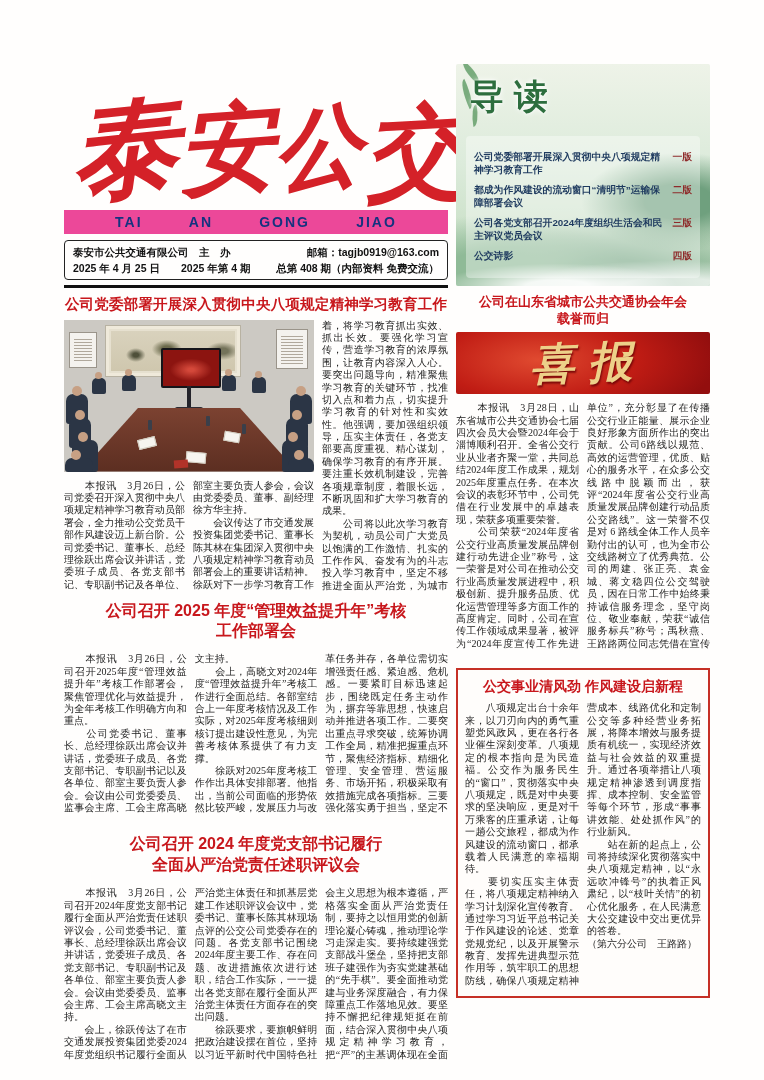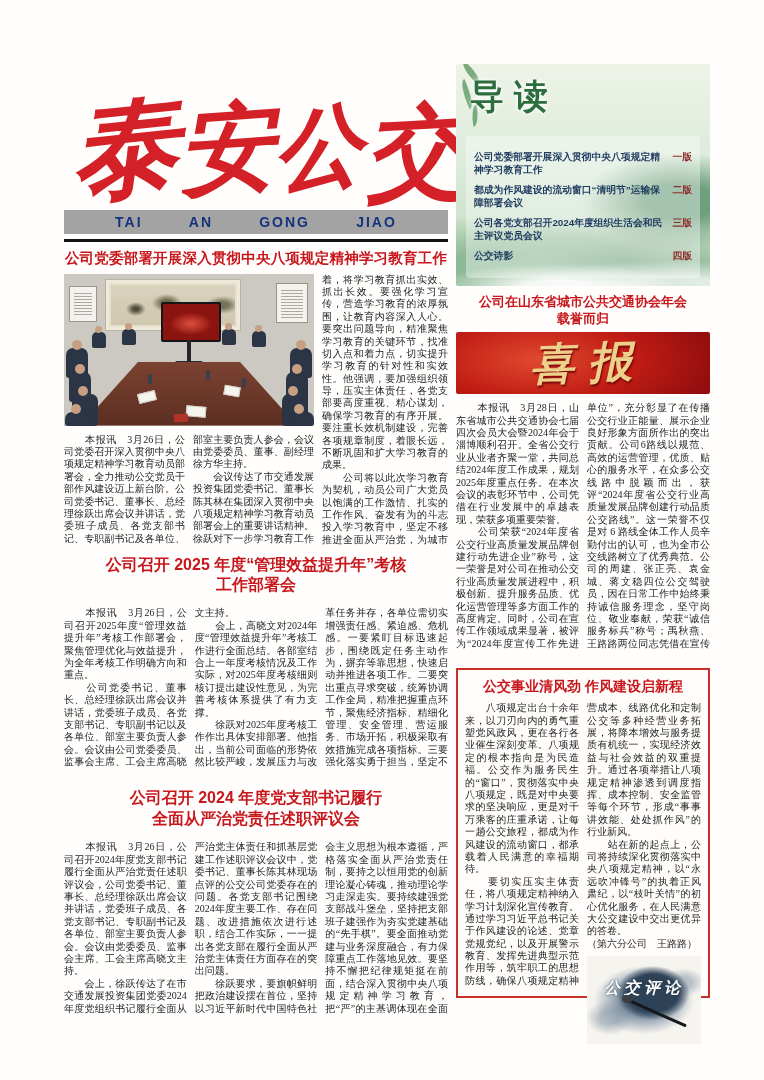--- a/index.html
+++ b/index.html
@@ -7,21 +7,21 @@
         font-family:"Liberation Serif","DejaVu Serif",serif;color:#1c1c1c;}
   
   #left-col{position:absolute;left:64px;top:58px;width:384px;}
   .calli{display:flex;justify-content:space-between;align-items:flex-end;height:146px;padding:0 6px;}
   .calli span{color:#d42128;font-weight:bold;font-style:italic;line-height:1;
               font-family:"Liberation Serif",serif;}
   .calli span:nth-child(1){font-size:108px;transform:rotate(-6deg);}
   .calli span:nth-child(2){font-size:96px;transform:rotate(-4deg) translateY(-6px);}
   .calli span:nth-child(3){font-size:90px;transform:rotate(-7deg) translateY(-10px);}
   .calli span:nth-child(4){font-size:100px;transform:rotate(-3deg);}
-  .pinyin-bar{margin-top:6px;height:24px;background:#a3a3a3;display:flex;align-items:center;
+  .pinyin-bar{margin-top:6px;height:24px;background:#ec4899;display:flex;align-items:center;
               justify-content:space-around;padding:0 28px;
               font-family:"Liberation Sans",sans-serif;font-weight:bold;font-size:14px;
               color:#14337f;letter-spacing:2px;}
   .info-box{margin-top:6px;border:1.6px solid #222;border-radius:4px;padding:3px 8px;
             font-family:"Liberation Sans",sans-serif;font-size:10.5px;font-weight:600;color:#111;}
   .info-row{display:flex;justify-content:space-between;line-height:16px;}
   .thick-rule{margin-top:5px;height:3px;background:#111;}
   .headline{font-family:"Liberation Sans",sans-serif;font-weight:bold;color:#c8171c;
             text-align:center;line-height:1.28;}
   .h-one{margin-top:7px;font-size:14.5px;letter-spacing:0.2px;}
@@ -135,20 +135,30 @@
       <span>交</span>
     </div>
 
     <div class="pinyin-bar">
       <span>TAI</span>
       <span>AN</span>
       <span>GONG</span>
       <span>JIAO</span>
     </div>
 
+    <div class="info-box">
+      <div class="info-row">
+        <span>泰安市公共交通有限公司　主　办</span>
+        <span>邮箱：tagjb0919@163.com</span>
+      </div>
+      <div class="info-row">
+        <span>2025 年 4 月 25 日　　2025 年第 4 期</span>
+        <span>总第 408 期（内部资料 免费交流）</span>
+      </div>
+    </div>
 
     <div class="thick-rule"></div>
 
     <div class="headline h-one">公司党委部署开展深入贯彻中央八项规定精神学习教育工作</div>
 
     <div id="article1">
       <div id="a1-photo">
         <div class="ph-painting">
             <i></i>
           </div>
@@ -258,23 +268,18 @@
 
     <div class="comment-box">
       <div class="comment-title">公交事业清风劲  作风建设启新程</div>
       <div class="comment-cols">
         <div class="comment-col left body-text">　　八项规定出台十余年来，以刀刃向内的勇气重塑党风政风，更在各行各业催生深刻变革。八项规定的根本指向是为民造福。公交作为服务民生的“窗口”，贯彻落实中央八项规定，既是对中央要求的坚决响应，更是对千万乘客的庄重承诺，让每一趟公交旅程，都成为作风建设的流动窗口，都承载着人民满意的幸福期待。
 　　要切实压实主体责任，将八项规定精神纳入学习计划深化宣传教育。通过学习习近平总书记关于作风建设的论述、党章党规党纪，以及开展警示教育、发挥先进典型示范作用等，筑牢职工的思想防线，确保八项规定精神在公司落地生根。要始终以八项规定为行动指引，将作风建设融入行业肌理，与经营管理同向发力，统筹推进降本增效，持续压降运</div>
         <div class="comment-col">
           <div class="body-text byline">营成本、线路优化和定制公交等多种经营业务拓展，将降本增效与服务提质有机统一，实现经济效益与社会效益的双重提升。通过各项举措让八项规定精神渗透到调度指挥、成本控制、安全监管等每个环节，形成“事事讲效能、处处抓作风”的行业新风。
 　　站在新的起点上，公司将持续深化贯彻落实中央八项规定精神，以“永远吹冲锋号”的执着正风肃纪，以“枝叶关情”的初心优化服务，在人民满意大公交建设中交出更优异的答卷。
 （第六分公司　王路路）</div>
-          <div class="ink-stamp">
-            <div class="ink-blot"></div>
-            <div class="ink-text">公交评论</div>
-            <div class="ink-brush"></div>
-          </div>
         </div>
       </div>
     </div>
 
   </div>
 </div>
 
 </body></html>

